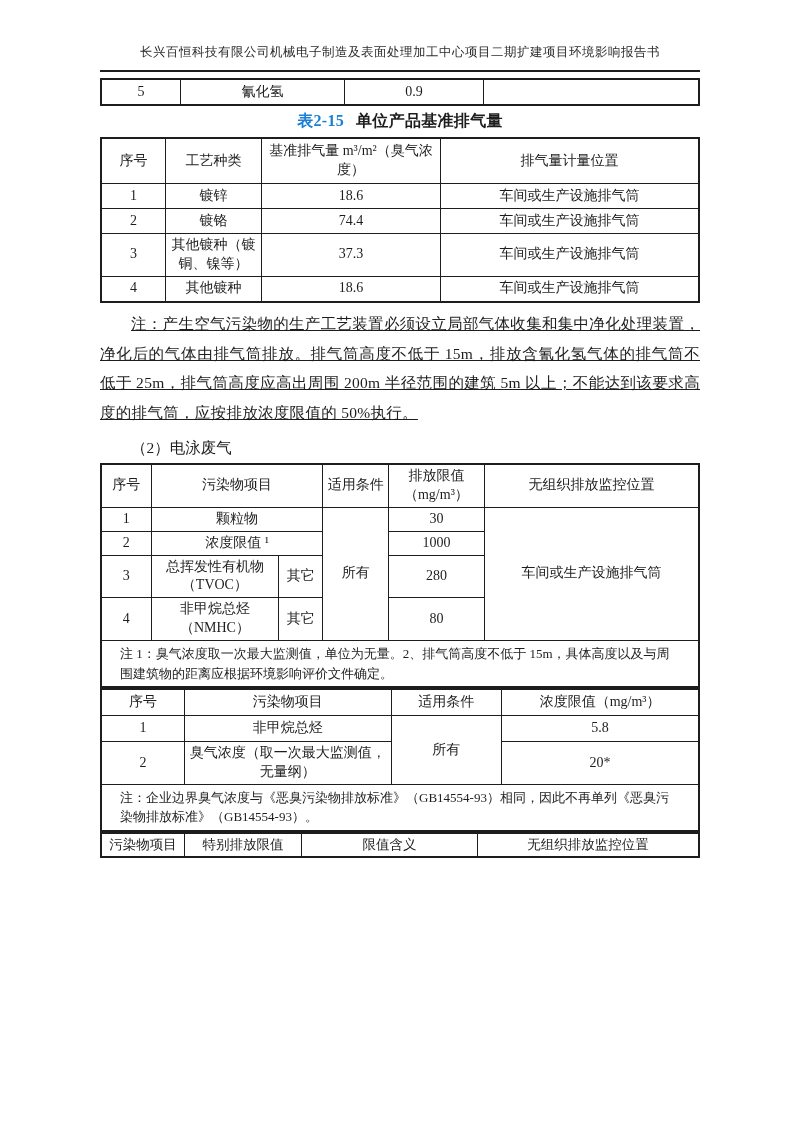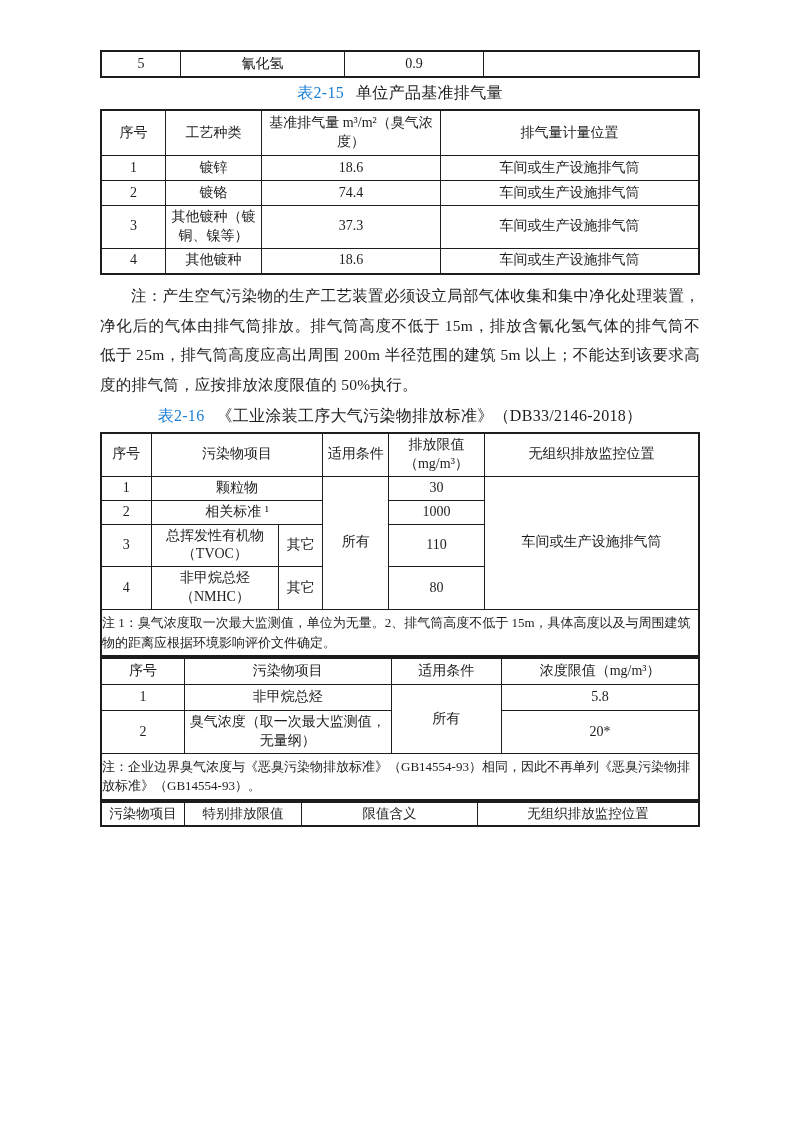--- a/index.html
+++ b/index.html
@@ -36,59 +36,61 @@
     font-weight:normal;
     font-size:14px;
     padding:2px 3px;
     line-height:1.35;
     overflow:hidden;
   }
   .note-cell{
     text-align:left;
     font-size:13px;
     line-height:1.5;
-    padding:3px 0;
+    padding:3px 18px;
   }
   
   .tbl-caption{
     text-align:center;
-    font-weight:normal;
+    font-weight:bold;
     font-size:16px;
     margin:5px 0 5px 0;
     letter-spacing:.3px;
   }
   .tbl-id{color:#1a7fd6;margin-right:12px;}
   
   .prose{
     font-size:15.5px;
     line-height:1.92;
     text-align:justify;
     text-indent:2em;
     margin:6px 0;
     letter-spacing:.3px;
+    text-decoration:underline;
   }
   .sec-heading{
     font-size:15.5px;
     text-indent:2em;
     margin:10px 0 4px 0;
   }
   .mt2{margin-top:4px;}
   .partial-table td{height:20px;}
   .t15 .hdr td{height:40px;}
   .t15 td{height:20px;}
   .t16 .hdr td{height:32px;}
   .t16 td{height:19px;}
   .t17 td{height:21px;}
   .t18 td{height:18px;font-size:13.5px;}
 </style>
 </head>
 <body>
 
 <div class="page">
 
+  <div class="doc-header">长兴百恒科技有限公司机械电子制造及表面处理加工中心项目二期扩建项目环境影响报告书</div>
 
   <table class="partial-table mt2" style="margin-top:6px;">
     <colgroup>
         <col style="width:13.3%">
         <col style="width:27.4%">
         <col style="width:23.3%">
         <col style="width:36%">
       </colgroup>
     <tbody>
         <tr>
@@ -139,24 +141,22 @@
       <td>4</td>
       <td>其他镀种</td>
       <td>18.6</td>
       <td>车间或生产设施排气筒</td>
     </tr>
   </tbody>
     </table>
 
   <p class="prose">注：产生空气污染物的生产工艺装置必须设立局部气体收集和集中净化处理装置，净化后的气体由排气筒排放。排气筒高度不低于 15m，排放含氰化氢气体的排气筒不低于 25m，排气筒高度应高出周围 200m 半径范围的建筑 5m 以上；不能达到该要求高度的排气筒，应按排放浓度限值的 50%执行。</p>
 
-
-  <div class="tbl-caption">
-    <span class="tbl-id">表2-16</span><span>《工业涂装工序大气污染物排放标准》（DB33/2146-2018）</span>
-  </div>
+  <div class="sec-heading">（2）电泳废气</div>
+
   <table class="t16">
     <colgroup>
         <col style="width:8.4%">
         <col style="width:21.3%">
         <col style="width:7.4%">
         <col style="width:11%">
         <col style="width:16%">
         <col style="width:35.9%">
       </colgroup>
     <tbody>
@@ -169,28 +169,28 @@
     </tr>
     <tr>
       <td>1</td>
       <td colspan="2">颗粒物</td>
       <td rowspan="4">所有</td>
       <td>30</td>
       <td rowspan="4">车间或生产设施排气筒</td>
     </tr>
     <tr>
       <td>2</td>
-      <td colspan="2">相关标准 ¹</td>
+      <td colspan="2">浓度限值 ¹</td>
       <td>1000</td>
     </tr>
     <tr>
       <td>3</td>
       <td>总挥发性有机物（TVOC）</td>
       <td>其它</td>
-      <td>110</td>
+      <td>280</td>
     </tr>
     <tr>
       <td>4</td>
       <td>非甲烷总烃（NMHC）</td>
       <td>其它</td>
       <td>80</td>
     </tr>
     <tr>
       <td colspan="6" class="note-cell">注 1：臭气浓度取一次最大监测值，单位为无量。2、排气筒高度不低于 15m，具体高度以及与周围建筑物的距离应根据环境影响评价文件确定。</td>
     </tr>

